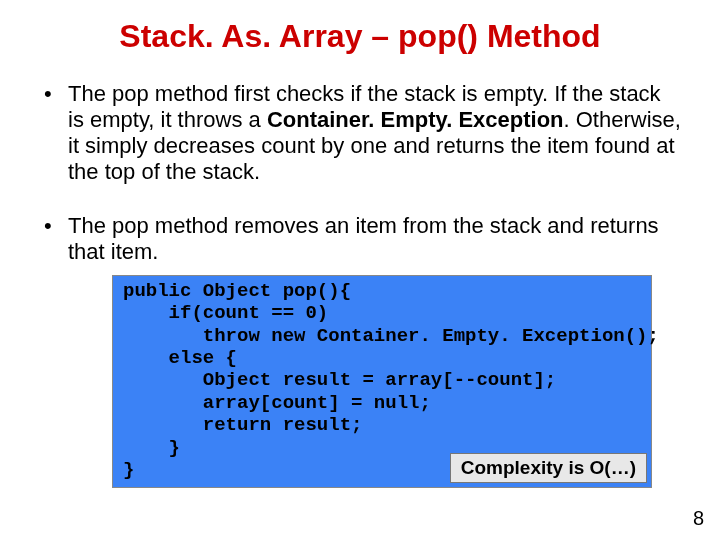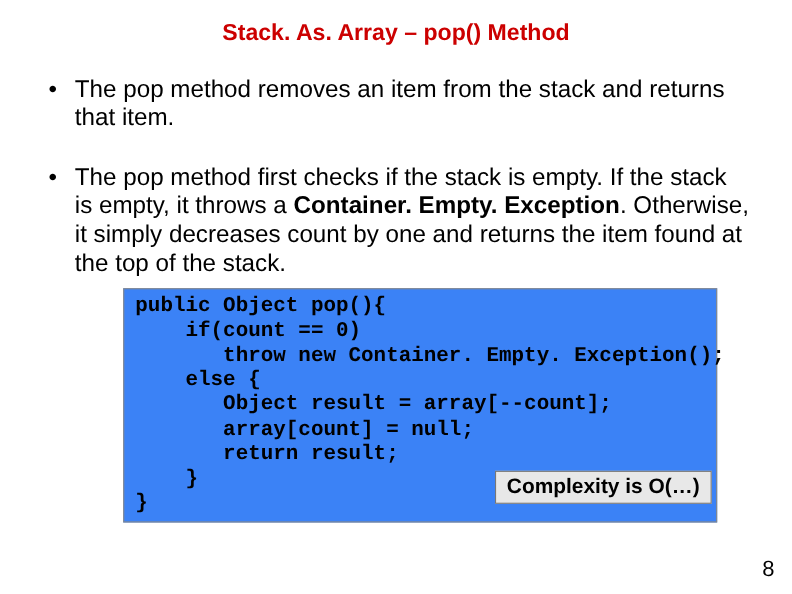--- a/index.html
+++ b/index.html
@@ -7,21 +7,21 @@
     width: 720px;
     height: 540px;
     background: #ffffff;
     font-family: Arial, Helvetica, sans-serif;
     color: #000;
     position: relative;
     padding: 18px 38px 0 38px;
   }
   .title {
     text-align: center;
-    font-size: 21px;
+    font-size: 32px;
     font-weight: bold;
     color: #cc0000;
     margin-bottom: 26px;
   }
   ul.bullets {
     list-style: none;
     padding-left: 30px;
   }
   ul.bullets > li {
     position: relative;
@@ -48,21 +48,21 @@
     font-family: "Courier New", Courier, monospace;
     font-size: 19px;
     font-weight: bold;
     line-height: 1.18;
     white-space: pre;
     position: relative;
   }
   .complexity-box {
     position: absolute;
     right: 4px;
-    bottom: 16px;
+    bottom: 4px;
     background: #e8e8e8;
     border: 1px solid #777;
     padding: 3px 10px;
     font-family: Arial, Helvetica, sans-serif;
     font-size: 19px;
     font-weight: bold;
   }
   .page-num {
     position: absolute;
     bottom: 10px;
@@ -71,24 +71,24 @@
     color: #000;
   }
 </style>
 </head>
 <body>
 
 <div class="title">Stack. As. Array – pop() Method</div>
 
 <ul class="bullets">
   <li>
-    <span>The pop method removes an item from the stack and returns that item.</span>
+    <span>The pop method first checks if the stack is empty. If the stack is empty, it throws a </span><span class="bold">Container. Empty. Exception</span><span>. Otherwise, it simply decreases count by one and returns the item found at the top of the stack.</span>
   </li>
   <li>
-    <span>The pop method first checks if the stack is empty. If the stack is empty, it throws a </span><span class="bold">Container. Empty. Exception</span><span>. Otherwise, it simply decreases count by one and returns the item found at the top of the stack.</span>
+    <span>The pop method removes an item from the stack and returns that item.</span>
   </li>
 </ul>
 
 <div class="code-block"><span>public Object pop(){</span>
 <span>    if(count == 0)</span>
 <span>       throw new Container. Empty. Exception();</span>
 <span>    else {</span>
 <span>       Object result = array[--count];</span>
 <span>       array[count] = null;</span>
 <span>       return result;</span>

